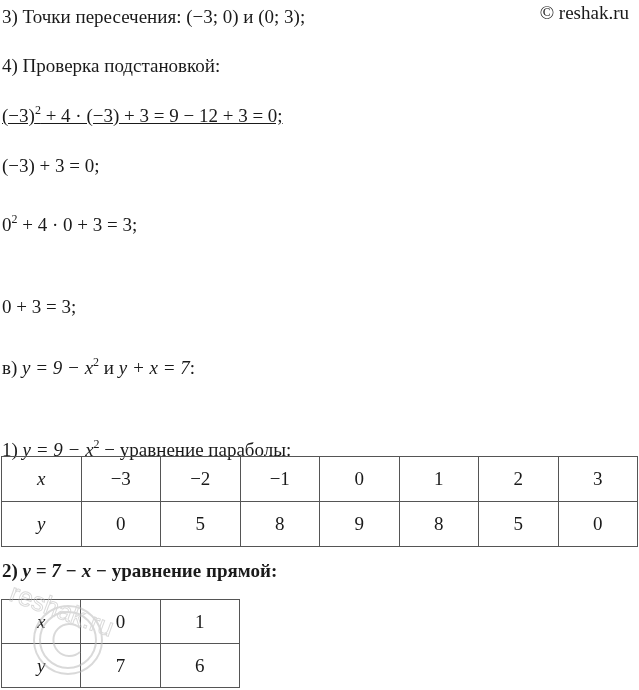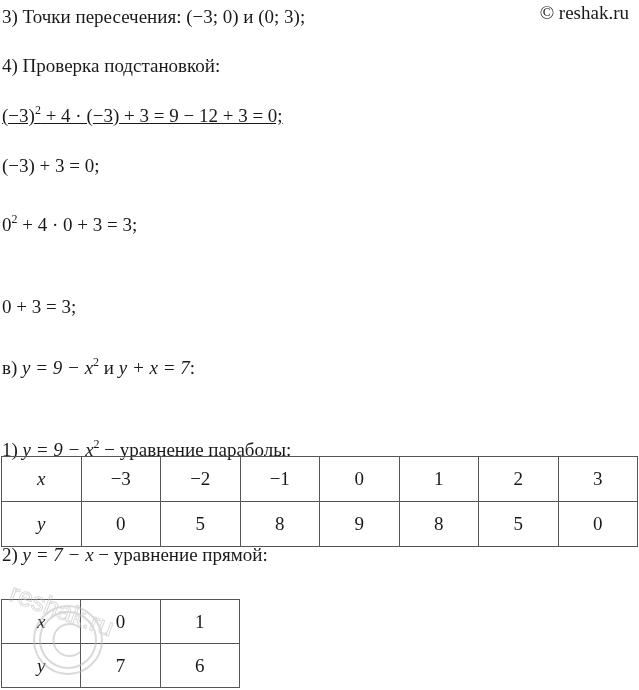--- a/index.html
+++ b/index.html
@@ -62,21 +62,21 @@
     <td>5</td>
     <td>8</td>
     <td>9</td>
     <td>8</td>
     <td>5</td>
     <td>0</td>
   </tr>
 </tbody>
   </table>
 
-<div class="line" style="top:544px;">
+<div class="line" style="top:560px;font-weight:bold;">
   <span>2) </span><span class="it">y = 7 − x</span><span>   − уравнение прямой:</span>
 </div>
 
 <table class="t2" style="left:1px; top:599px; width:239px;">
   <tbody>
       <tr>
     <td class="it">x</td>
     <td>0</td>
     <td>1</td>
   </tr>

